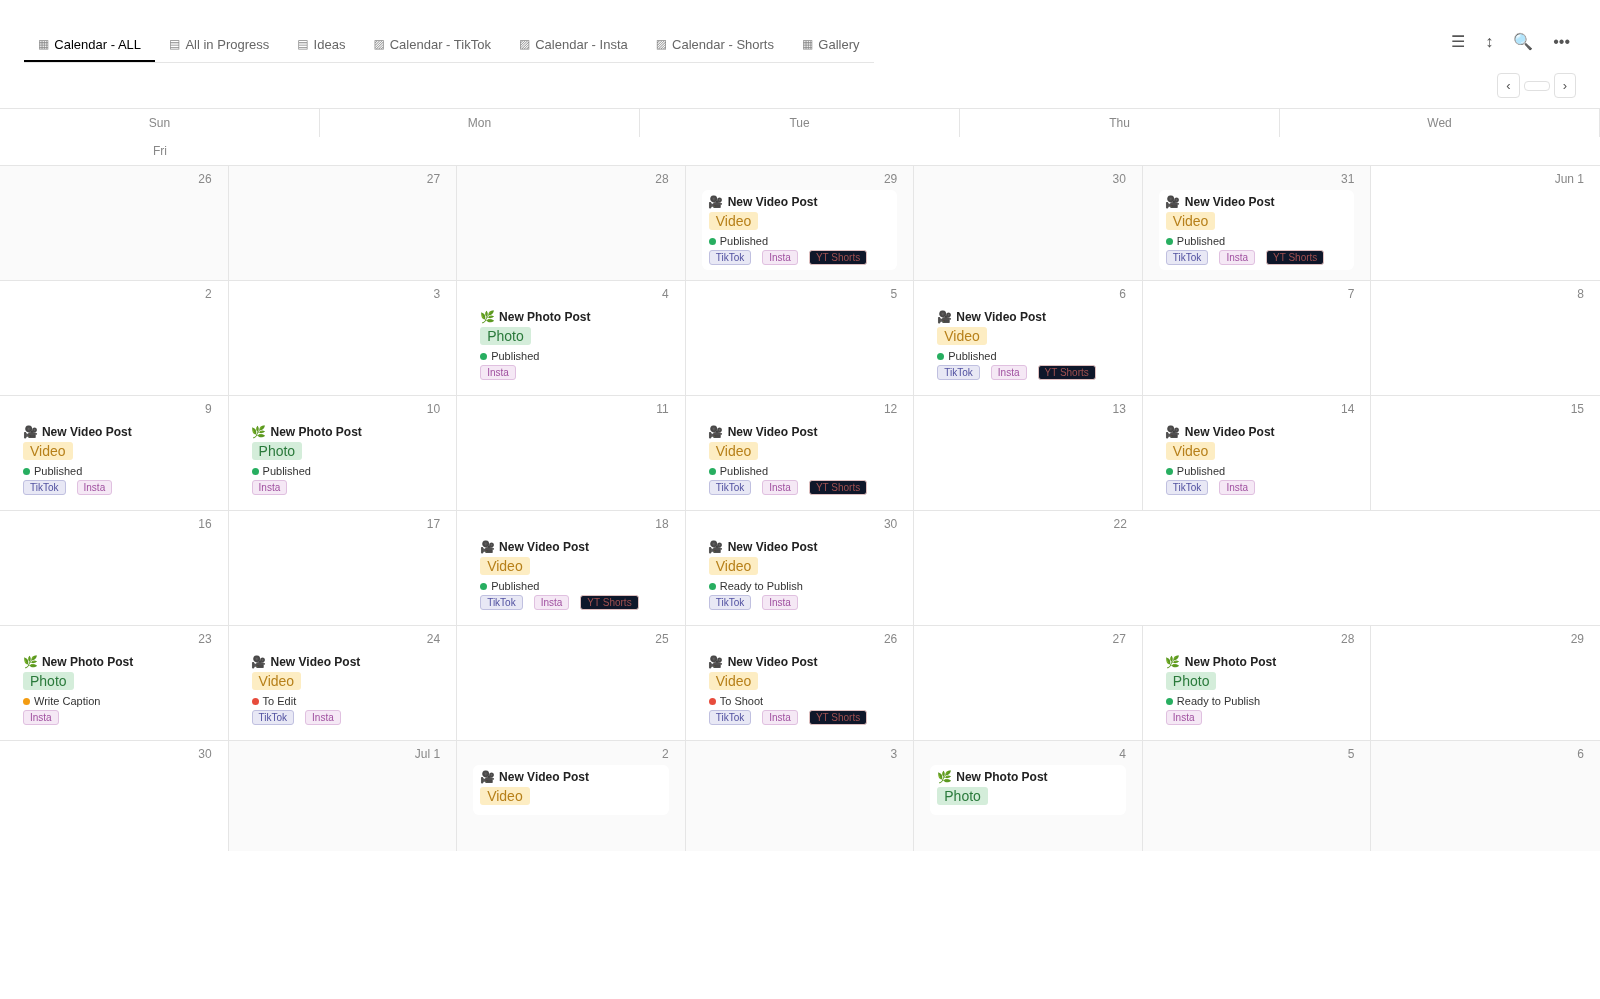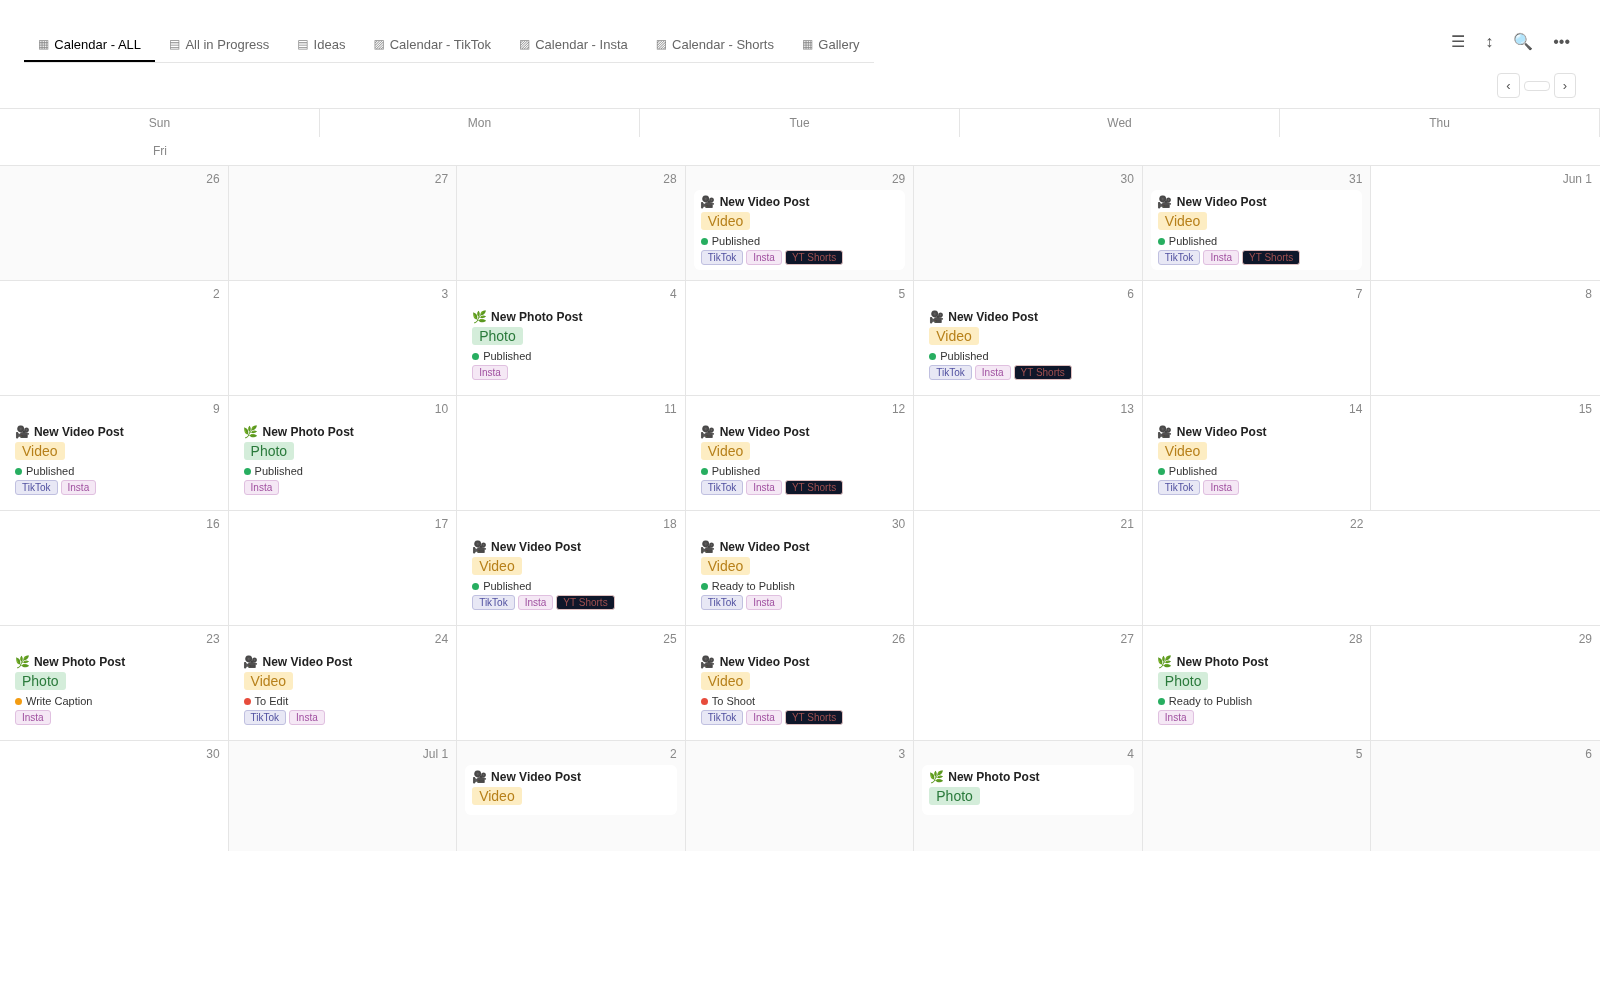--- a/index.html
+++ b/index.html
@@ -34,33 +34,33 @@
     .tag-photo { background: #d4edda; color: #2a7a3b; }
 
     .status-row { display: flex; align-items: center; gap: 4px; font-size: 11px; margin-bottom: 3px; }
     .status-dot { width: 7px; height: 7px; border-radius: 50%; display: inline-block; }
     .dot-published { background: #27ae60; }
     .dot-ready { background: #27ae60; }
     .dot-write { background: #f39c12; }
     .dot-edit { background: #e74c3c; }
     .dot-shoot { background: #e74c3c; }
 
-    .platforms { display: flex; flex-wrap: wrap; gap: 3px; margin-top: 2px; }
+    .platforms { display: flex; flex-wrap: wrap; gap: 11px; margin-top: 2px; }
     .platform-tag { display: inline-block; padding: 1px 6px; border-radius: 3px; font-size: 10px; font-weight: 500; border: 1px solid transparent; }
     .pt-tiktok { background: #e8e8f5; color: #5050a0; border-color: #c0c0e0; }
     .pt-insta { background: #f5e8f5; color: #a050a0; border-color: #e0c0e0; }
     .pt-ytshorts { background: #0f172a; color: #a05050; border-color: #e0c0c0; }
 
     .days-header-row { display: grid; grid-template-columns: repeat(5, 1fr); border-top: 1px solid #e5e5e5; }
     .day-header-cell { text-align: center; padding: 7px 0; font-size: 12px; color: #888; border-right: 1px solid #e5e5e5; }
     .day-header-cell:last-child { border-right: none; }
 
     .calendar-body { }
     .cal-week { display: grid; grid-template-columns: repeat(7, 1fr); border-top: 1px solid #e5e5e5; }
-    .cal-cell { border-right: 1px solid #e5e5e5; padding: 6px 8px; min-height: 110px; vertical-align: top; }
+    .cal-cell { border-right: 1px solid #e5e5e5; padding: 6px 16px; min-height: 110px; vertical-align: top; }
     .cal-cell:last-child { border-right: none; }
     .cal-cell.other-month { background: #fafafa; }
   </style>
 </head>
 <body>
 
 <div class="app-header">
   <div class="app-title">
     <span class="emoji"></span>
     <span></span>
@@ -111,22 +111,22 @@
     <button class="nav-btn">‹</button>
     <button class="today-btn"></button>
     <button class="nav-btn">›</button>
   </div>
 </div>
 
 <div class="days-header-row" id="days-header">
     <div class="day-header-cell">Sun</div>
     <div class="day-header-cell">Mon</div>
     <div class="day-header-cell">Tue</div>
+    <div class="day-header-cell">Thu</div>
     <div class="day-header-cell">Wed</div>
-    <div class="day-header-cell">Thu</div>
     <div class="day-header-cell">Fri</div>
   </div>
 
 <div class="calendar-body" id="calendar-body">
     <div class="cal-week">
       <div class="cal-cell other-month">
         <div>
           <div class="day-num">26</div>
         </div>
       </div>
@@ -404,25 +404,20 @@
           <span>Ready to Publish</span>
         </div>
           <div class="platforms">
             <span class="platform-tag pt-tiktok">TikTok</span>
             <span class="platform-tag pt-insta">Insta</span>
           </div>
         </div>
       </div>
       <div class="cal-cell">
         <div>
-          <div class="day-num">21</div>
-        </div>
-      </div>
-      <div class="cal-cell">
-        <div>
           <div class="day-num">22</div>
         </div>
       </div>
     </div>
     <div class="cal-week">
       <div class="cal-cell">
         <div>
           <div class="day-num">23</div>
         </div>
         <div class="event-card">

